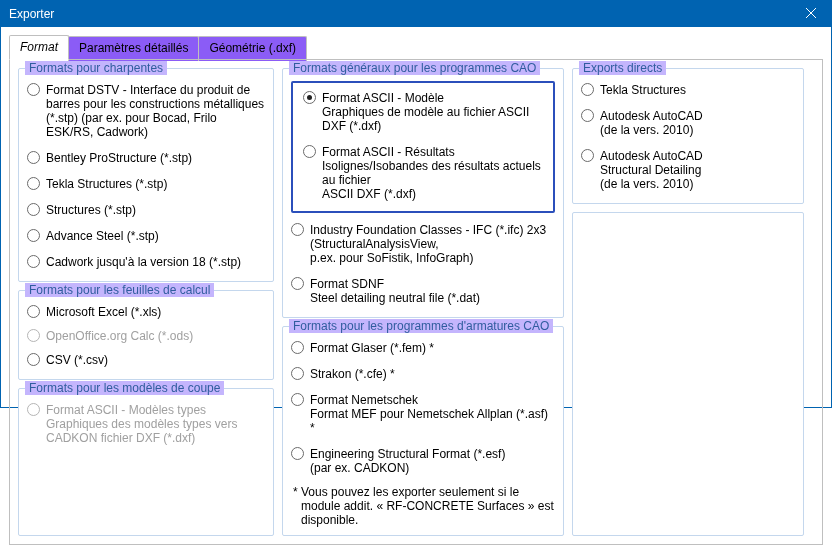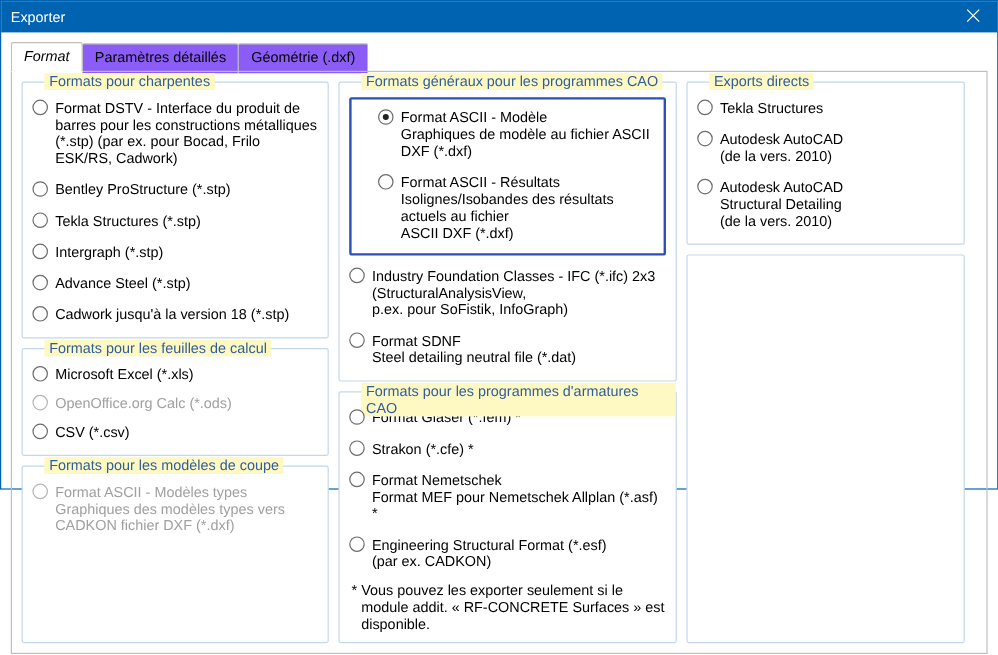--- a/index.html
+++ b/index.html
@@ -76,22 +76,22 @@
     border: 1px solid #c4d7ed;
     border-radius: 2px;
     padding: 6px 8px 8px 8px;
     background: #fff;
     position: relative;
   }
   .group.tall { flex: 1; }
   .group > legend {
     position: absolute;
     top: -8px;
-    left: 18px;
-    background: #fef9c3;
+    left: 6px;
+    background: #c4b5fd;
     padding: 0 4px;
     color: #305d9e;
     font-size: 12px;
   }
   .legend-spacer { height: 4px; }
   .radio-item {
     display: flex;
     align-items: flex-start;
     gap: 6px;
     margin: 4px 0 4px 0;
@@ -116,21 +116,21 @@
     background: #222;
     border-radius: 50%;
   }
   .radio-item.disabled { color: #a0a0a0; }
   .radio-item.disabled .radio { border-color: #b5b5b5; }
   .radio-item .lbl { flex: 1; }
   .radio-item .lbl .sub { display: block; }
   .highlight-box {
     border: 2px solid #2b4fbb;
     border-radius: 2px;
-    padding: 4px 6px 6px 22px;
+    padding: 4px 6px 6px 10px;
     margin-top: 2px;
   }
   .note {
     margin-top: 10px;
     padding-left: 10px;
     text-indent: -8px;
     line-height: 14px;
   }
 </style>
 </head>
@@ -168,21 +168,21 @@
         <div class="radio-item">
           <span class="radio"></span>
           <span class="lbl">Bentley ProStructure (*.stp)</span>
         </div>
         <div class="radio-item">
           <span class="radio"></span>
           <span class="lbl">Tekla Structures (*.stp)</span>
         </div>
         <div class="radio-item">
           <span class="radio"></span>
-          <span class="lbl">Intergraph (*.stp)</span>
+          <span class="lbl">Structures (*.stp)</span>
         </div>
         <div class="radio-item">
           <span class="radio"></span>
           <span class="lbl">Advance Steel (*.stp)</span>
         </div>
         <div class="radio-item">
           <span class="radio"></span>
           <span class="lbl">Cadwork jusqu'à la version 18 (*.stp)</span>
         </div>
       </div>

